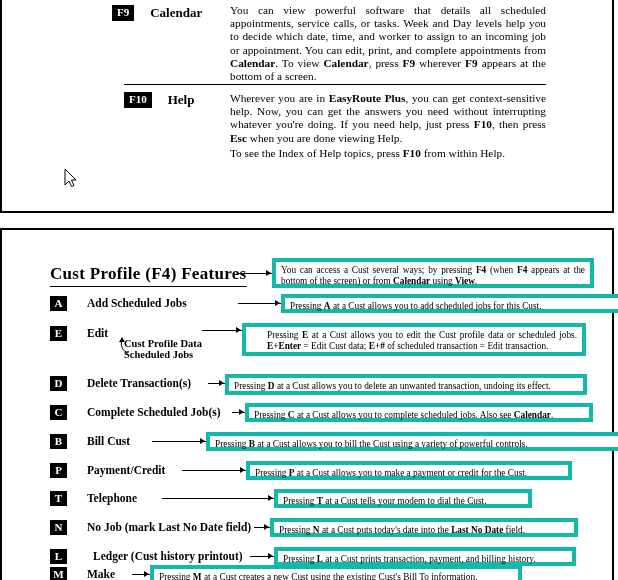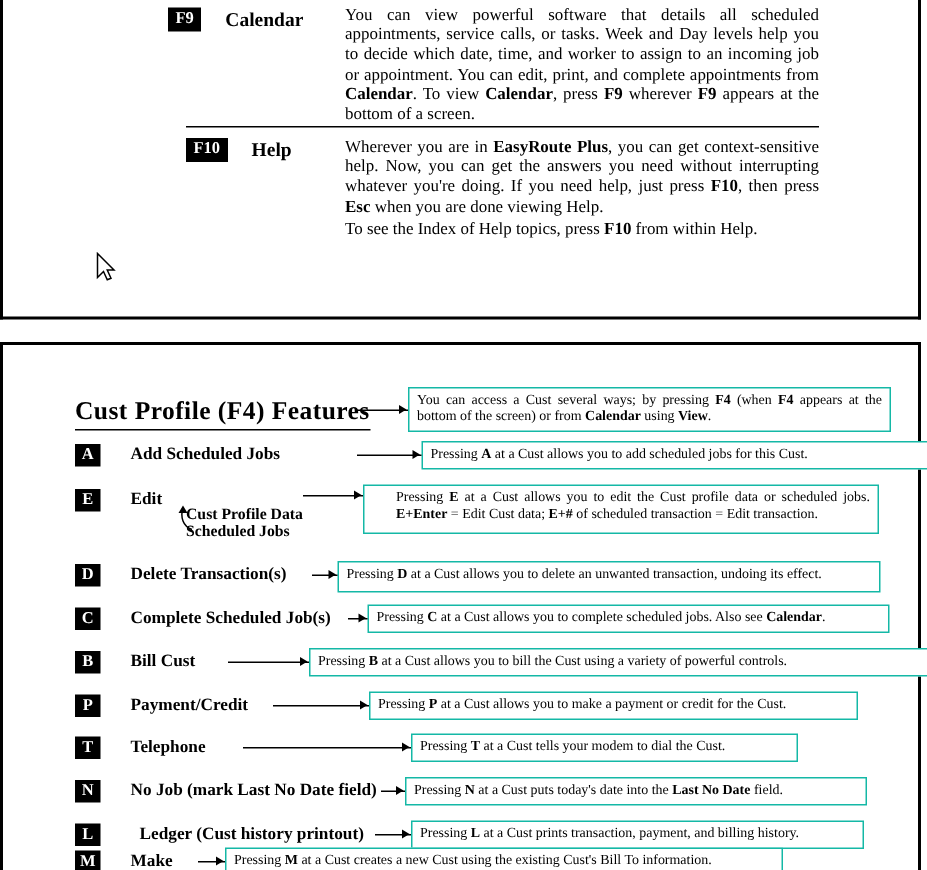--- a/index.html
+++ b/index.html
@@ -123,21 +123,21 @@
   .feature-sub {
     position: absolute;
     font-size: 10.5px;
     font-weight: bold;
     white-space: nowrap;
     line-height: 11.5px;
   }
 
   .callout {
     position: absolute;
-    border: 1px solid #14b8a6;
+    border: 4px solid #14b8a6;
     box-sizing: border-box;
     background: #fff;
     font-size: 9.3px;
     line-height: 11px;
     padding: 3px 5px;
     text-align: justify;
   }
 
   .leader {
     position: absolute;

